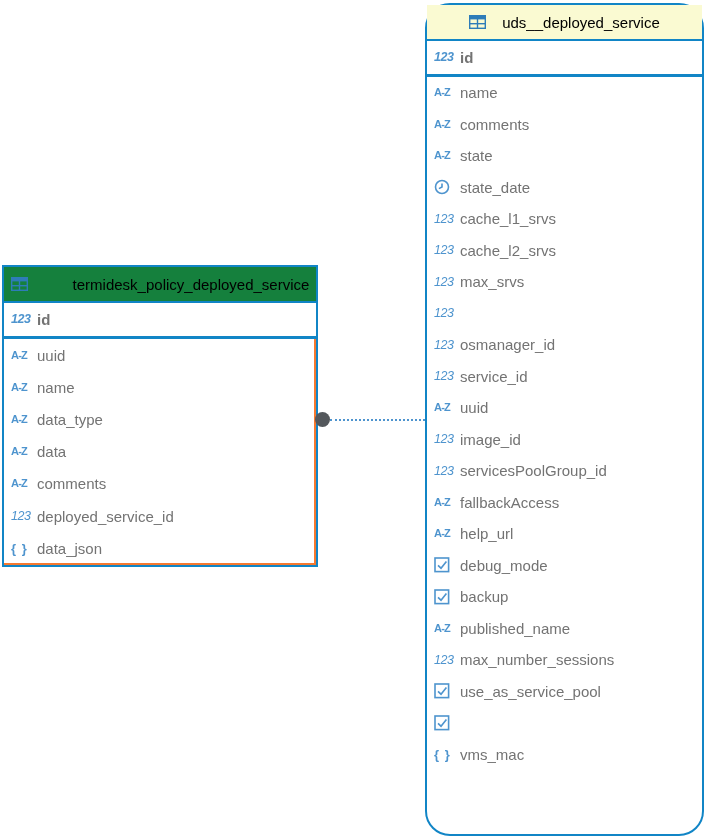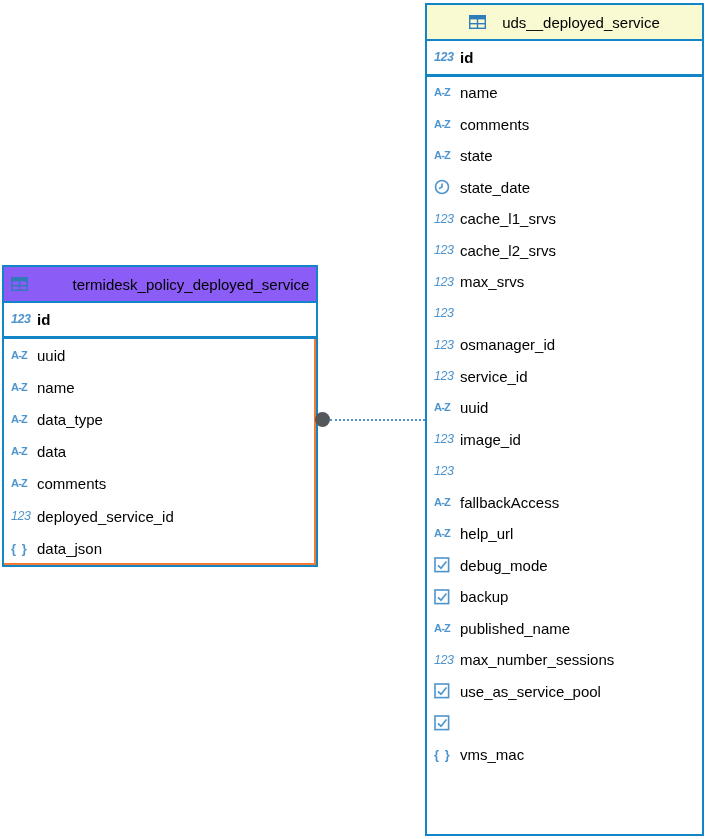--- a/index.html
+++ b/index.html
@@ -20,35 +20,35 @@
     box-sizing: border-box;
     background: #ffffff;
     border: 2px solid #1185C6;
     display: flex;
     flex-direction: column;
   }
   .entity.selected {
     box-shadow: inset -2px -2px 0 0 #F6792F;
   }
   #table-left  { left: 2px;   top: 265px; width: 316px; height: 302px; }
-  #table-right { left: 425px; top: 3px;   width: 279px; height: 833px; }
+  #table-right { left: 425px; top: 3px;   width: 279px; height: 833px; border-radius: 25px; }
 
   .thead {
     height: 34px;
     flex: 0 0 34px;
     display: flex;
     align-items: center;
     justify-content: center;
     gap: 7px;
     border-bottom: 2px solid #1185C6;
     font-size: 15px;
     color: #000000;
     white-space: nowrap;
   }
-  #table-left  .thead { background: #8b5cf6; gap: 36px; }
+  #table-left  .thead { background: #15803d; gap: 36px; }
   #table-right .thead { background: #FAFAD2; }
 
   .pkrow {
     height: 33px;
     flex: 0 0 33px;
     display: flex;
     align-items: center;
     padding-left: 7px;
     border-bottom: 3px solid #1185C6;
     font-size: 15px;
@@ -92,21 +92,21 @@
   }
   .relation-dot {
     position: absolute;
     left: 315px;
     top: 412px;
     width: 15px;
     height: 15px;
     border-radius: 50%;
     background: #54585C;
   }
-  .fname { color: #000000; }
+  .fname { color: #737373; }
 </style>
 </head>
 <body>
 
 <div class="canvas">
 
   <div class="entity selected" id="table-left">
     <div class="thead">
       <span class="ficon">
         <svg width="17" height="14" viewBox="0 0 17 14">
@@ -221,20 +221,21 @@
         <div class="frow">
     <span class="ficon glyph-text">A-Z</span>
     <span class="fname">uuid</span>
   </div>
         <div class="frow">
     <span class="ficon glyph-number">123</span>
     <span class="fname">image_id</span>
   </div>
         <div class="frow">
     <span class="ficon glyph-number">123</span>
+    <span class="fname">servicesPoolGroup_id</span>
   </div>
         <div class="frow">
     <span class="ficon glyph-text">A-Z</span>
     <span class="fname">fallbackAccess</span>
   </div>
         <div class="frow">
     <span class="ficon glyph-text">A-Z</span>
     <span class="fname">help_url</span>
   </div>
         <div class="frow">

